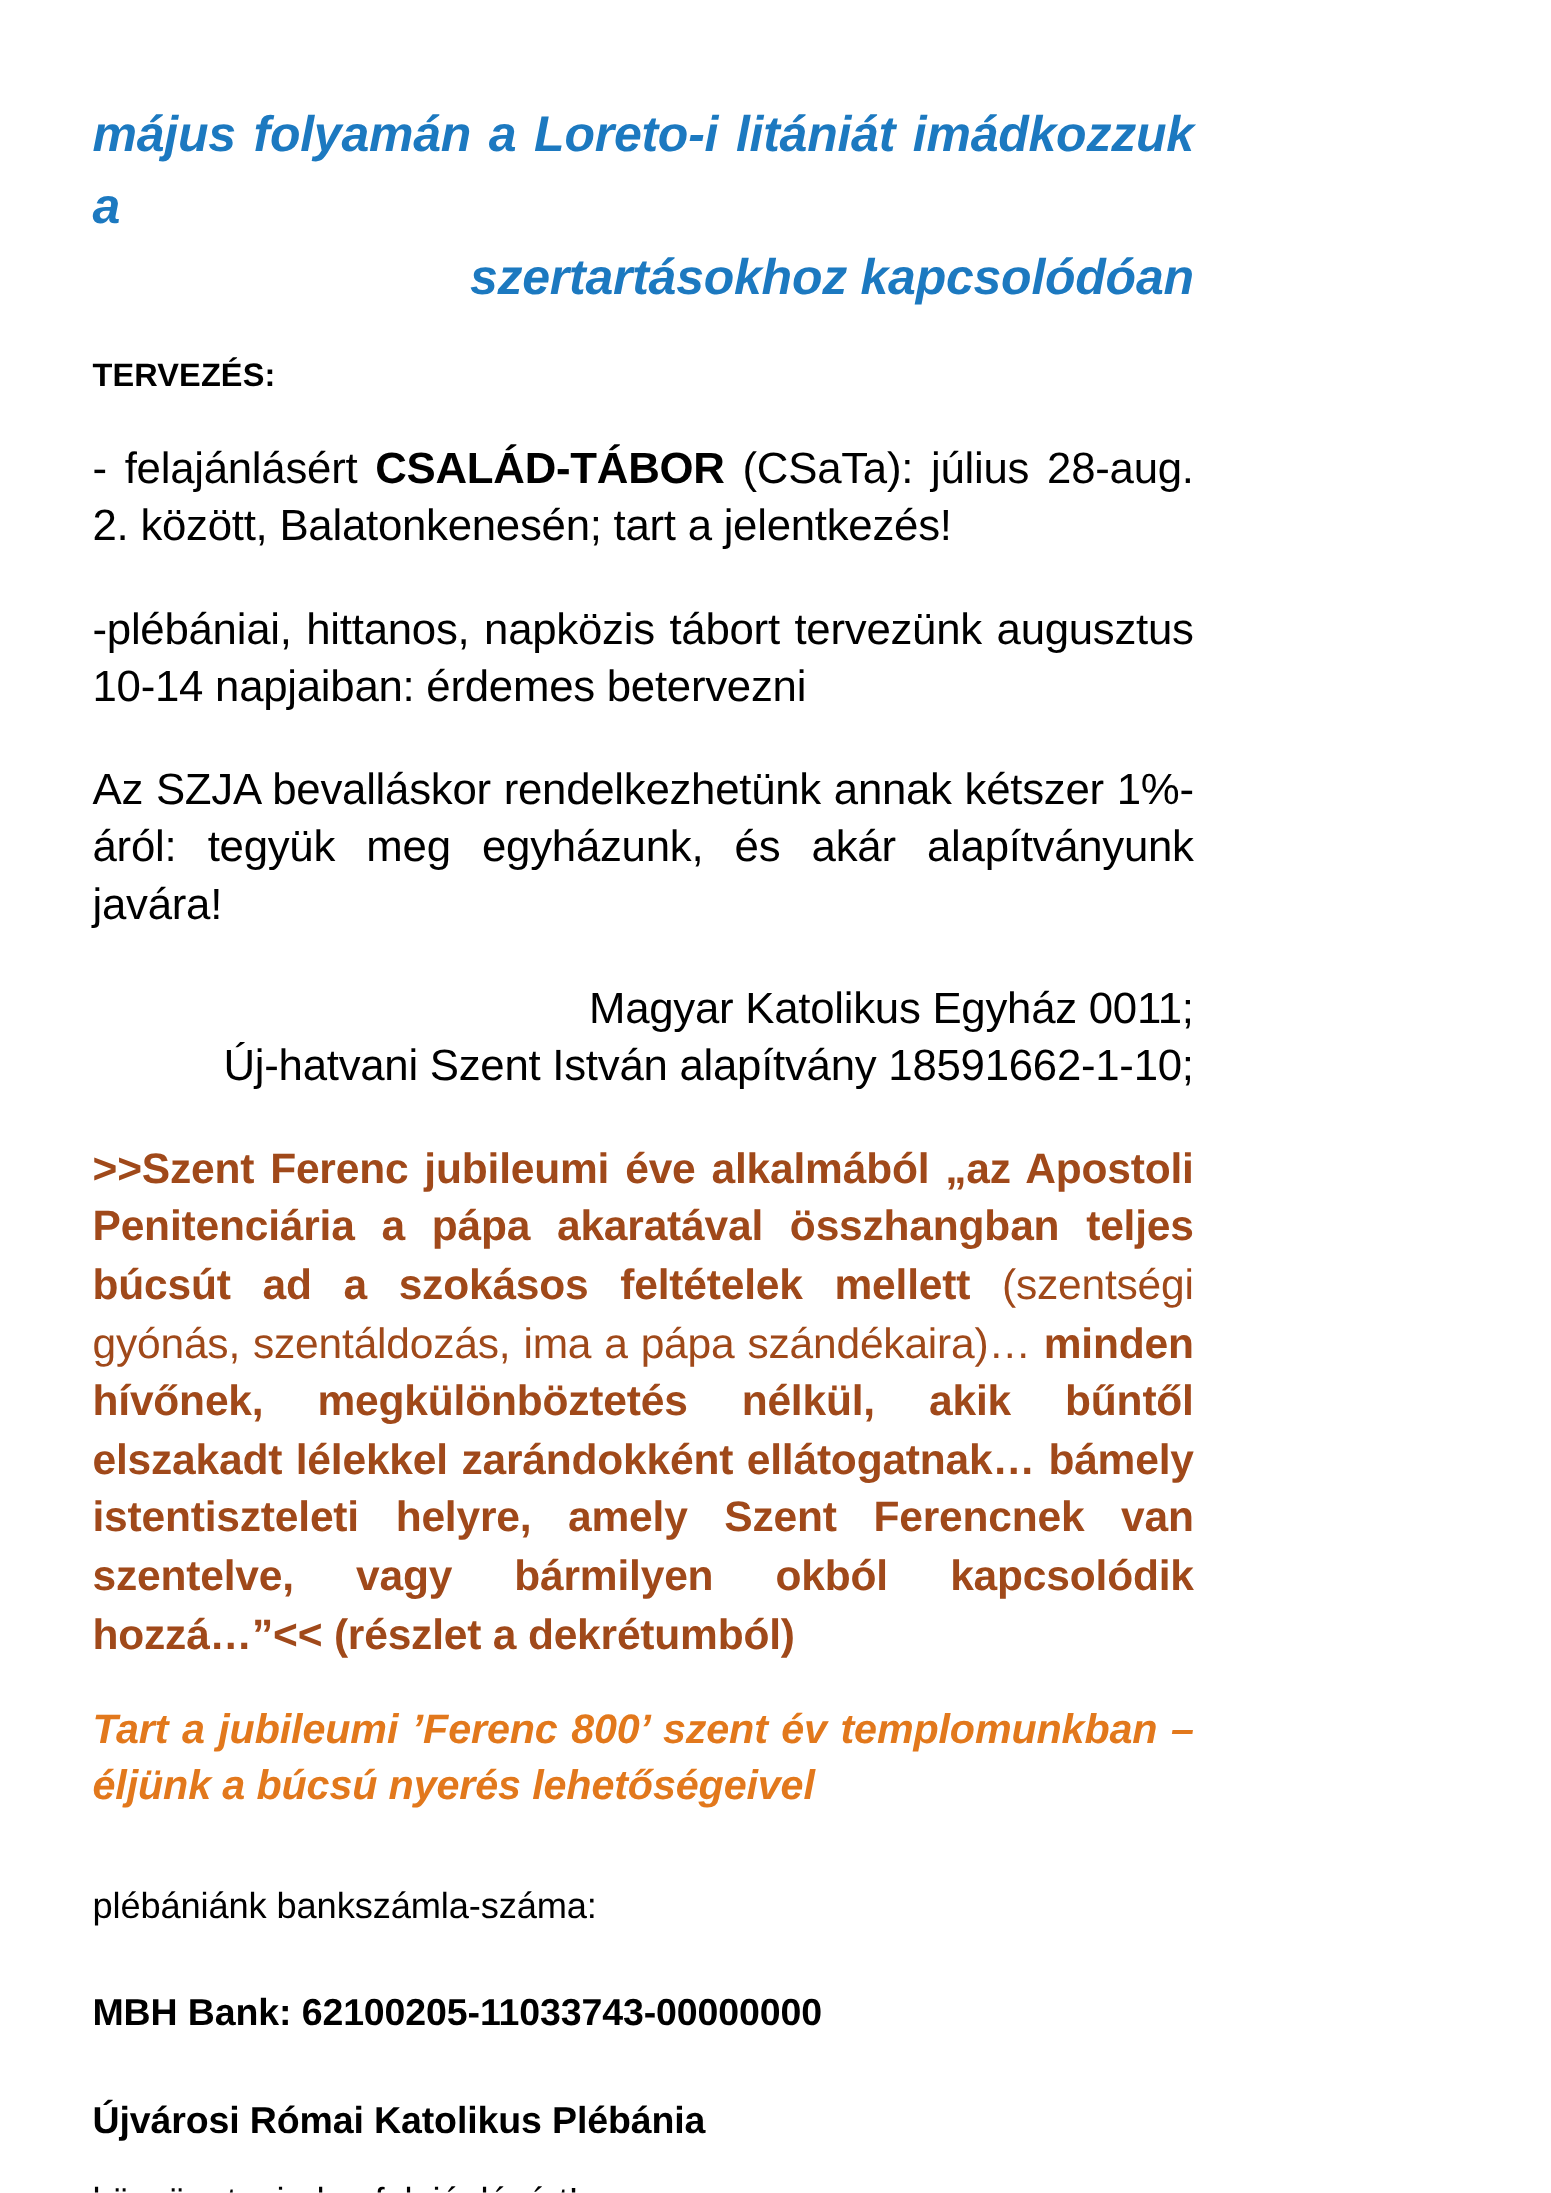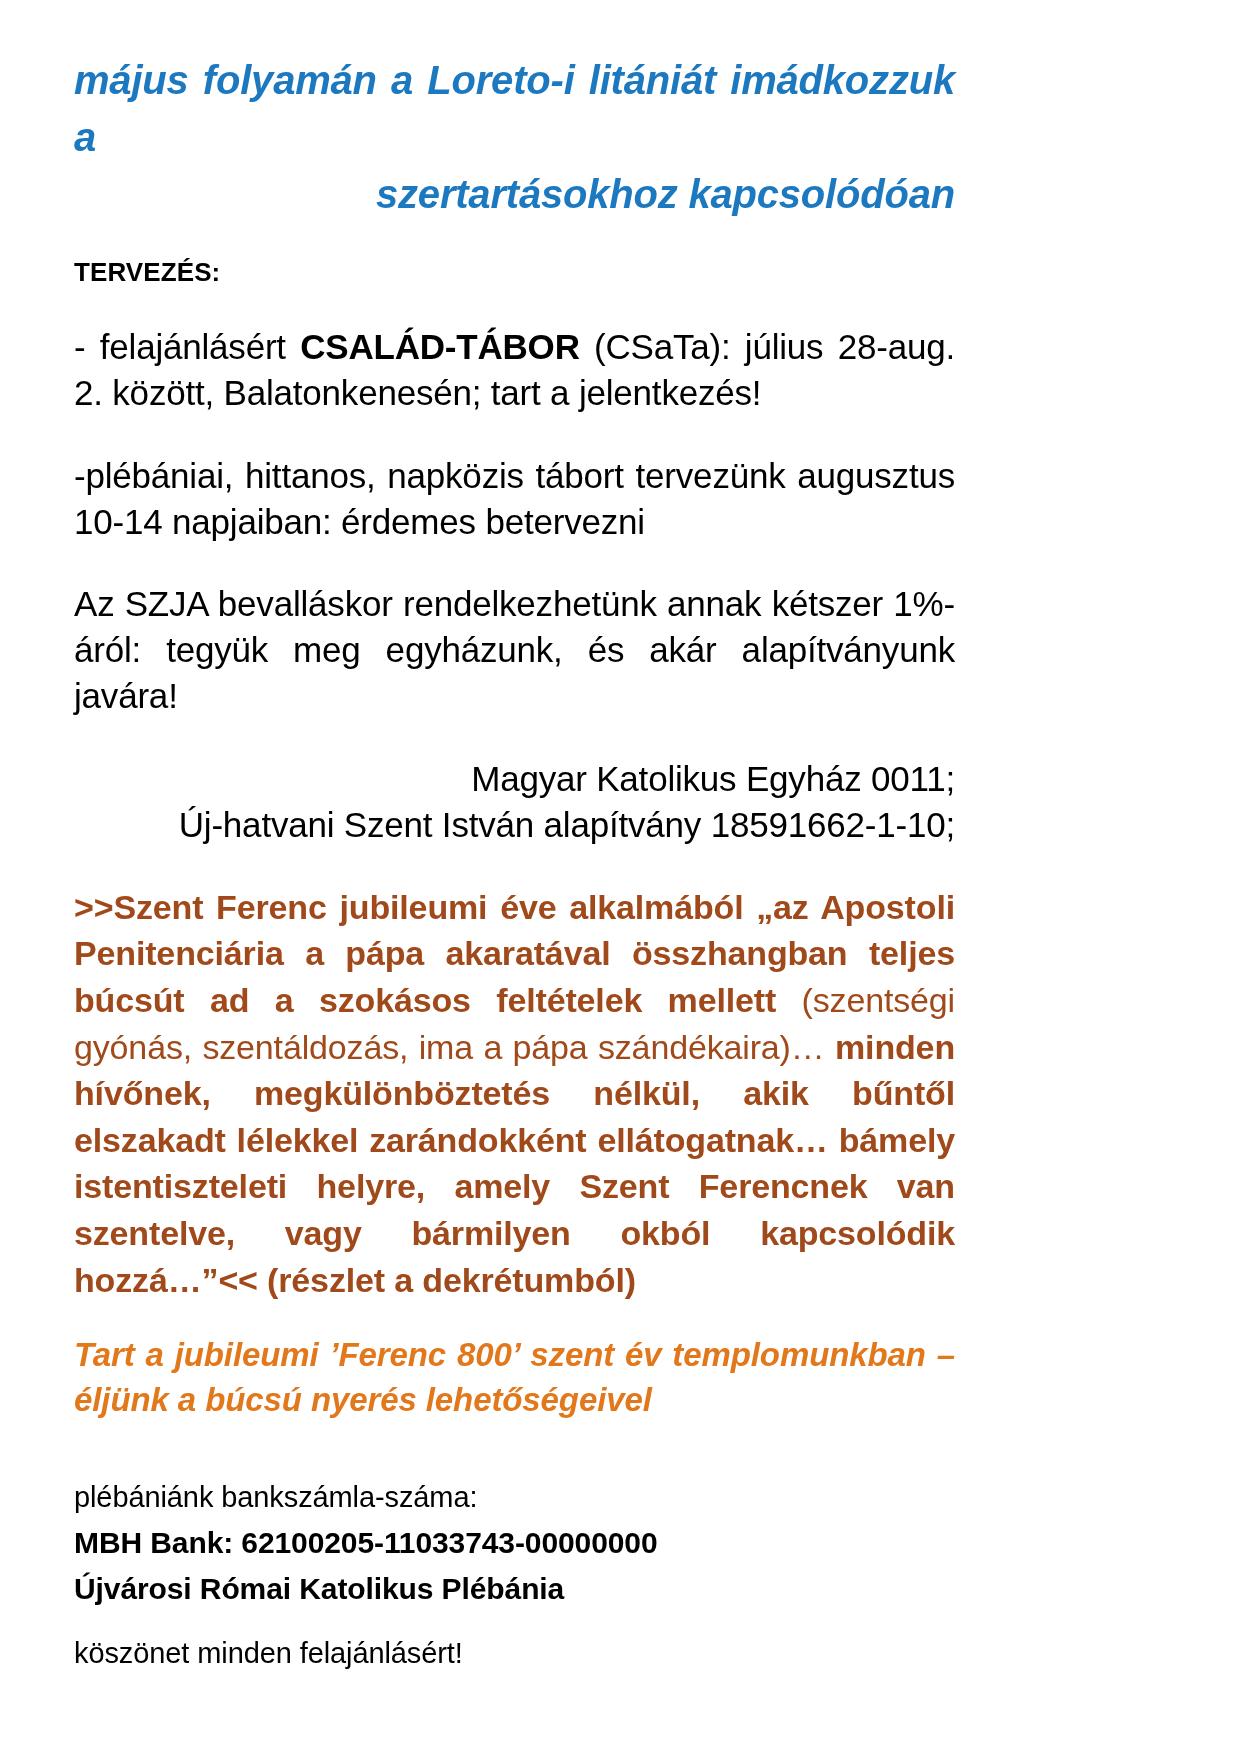--- a/index.html
+++ b/index.html
@@ -12,21 +12,21 @@
     height: 1754px;
     font-family: "Liberation Sans", "DejaVu Sans", sans-serif;
     font-stretch: condensed;
     color: #000000;
     overflow: hidden;
   }
   .page {
     box-sizing: border-box;
     width: 1029px;
     height: 1754px;
-    padding: 52px 74px 40px 74px;
+    padding: 80px 74px 40px 74px;
     background: #ffffff;
   }
 
   
   .narrow {
     font-family: "Liberation Sans Narrow", "Liberation Sans", "DejaVu Sans Condensed", "DejaVu Sans", sans-serif;
     transform-origin: left center;
   }
 
   .heading {
@@ -106,20 +106,21 @@
   }
   .footer .f-line {
     display: block;
     font-size: 29px;
     line-height: 1.55;
     letter-spacing: -0.1px;
   }
   .footer .f-bold {
     font-weight: bold;
     font-size: 30px;
+    margin-top: 40px;
   }
   .footer .f-thanks {
     margin-top: 18px;
   }
 </style>
 </head>
 <body>
 
 <div class="page">
 

